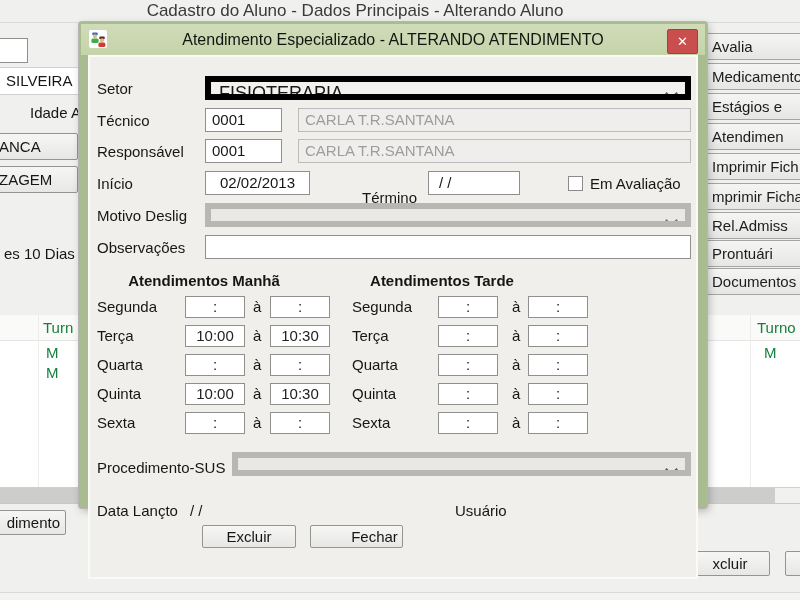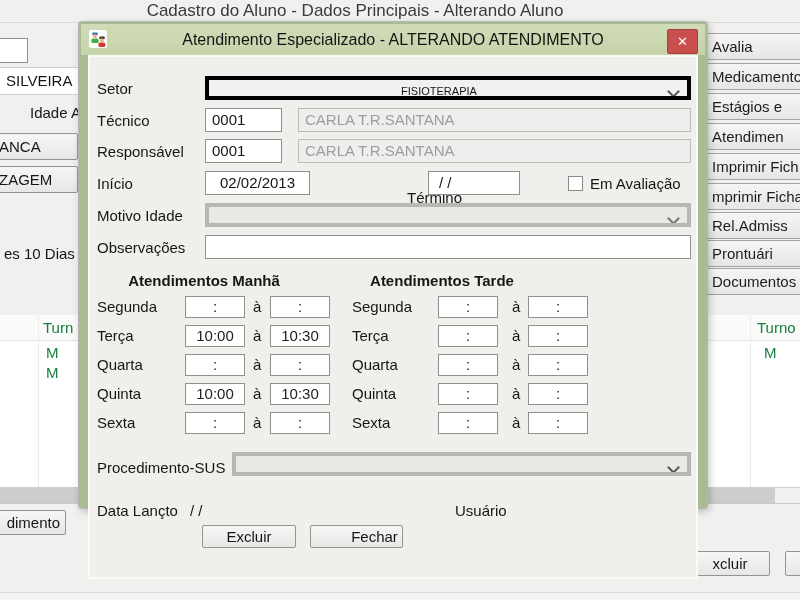--- a/index.html
+++ b/index.html
@@ -10,21 +10,21 @@
   }
   html,body{margin:0;padding:0;}
   body{width:800px;height:600px;overflow:hidden;position:relative;background:var(--window-bg);
        font-family:"Liberation Sans","DejaVu Sans",sans-serif;color:var(--text);}
   .abs{position:absolute;}
   .lbl{position:absolute;font-size:15px;white-space:nowrap;color:var(--text);}
   .inp{position:absolute;background:#fff;border:1px solid var(--input-border);font-size:15px;
        line-height:22px;height:24px;box-sizing:border-box;padding:0 6px;white-space:nowrap;overflow:hidden;}
   .ro{background:var(--ro-bg);border-color:var(--ro-border);color:var(--ro-text);}
   .cmb{position:absolute;height:24px;box-sizing:border-box;background:var(--cmb-bg);
-       border:4px solid #000000;font-size:11px;line-height:22px;padding:0 26px 0 8px;white-space:nowrap;overflow:hidden;text-align:center;}
+       border:6px solid #000000;font-size:18px;line-height:22px;padding:0 26px 0 8px;white-space:nowrap;overflow:hidden;}
   .cmb.dis{background:var(--cmb-dis);border-color:#b8b7b4;}
   .chev{position:absolute;right:9px;top:7px;width:7px;height:7px;border-right:2px solid #555;
         border-bottom:2px solid #555;transform:rotate(45deg);}
   .tinp{position:absolute;top:0;width:60px;height:22px;box-sizing:border-box;background:#fff;
         border:1px solid var(--input-border);text-align:center;font-size:15px;line-height:20px;color:#222;}
   .btn{position:absolute;background:linear-gradient(#f6f6f4,#e7e7e5);border:1px solid var(--btn-border);
        box-sizing:border-box;text-align:center;font-size:15px;line-height:21px;border-radius:2px;}
   .rbtn{position:absolute;left:698px;width:175px;height:27px;box-sizing:border-box;
         background:linear-gradient(#f5f5f3,#e6e6e4);border:1px solid #a5a5a3;border-radius:3px;
         font-size:15px;line-height:25px;padding-left:13px;white-space:nowrap;color:#1c1c1c;}
@@ -112,26 +112,26 @@
     <span class="lbl" style="left:7px;top:55px;">Técnico</span>
     <div class="inp" style="left:115px;top:51px;width:77px;">0001</div>
     <div class="inp ro" style="left:208px;top:51px;width:393px;">CARLA T.R.SANTANA</div>
 
     <span class="lbl" style="left:7px;top:86px;">Responsável</span>
     <div class="inp" style="left:115px;top:82px;width:77px;">0001</div>
     <div class="inp ro" style="left:208px;top:82px;width:393px;">CARLA T.R.SANTANA</div>
 
     <span class="lbl" style="left:7px;top:118px;">Início</span>
     <div class="inp" style="left:115px;top:114px;width:105px;text-align:center;">02/02/2013</div>
-    <span class="lbl" style="left:272px;top:132px;margin-left:45px;">Término</span>
+    <span class="lbl" style="left:272px;top:132px;">Término</span>
     <div class="inp" style="left:338px;top:114px;width:92px;padding-left:10px;">/ /</div>
     <div class="abs" style="left:478px;top:119px;width:15px;height:15px;background:#fff;border:1px solid #8a8a88;box-sizing:border-box;"></div>
     <span class="lbl" style="left:500px;top:118px;">Em Avaliação</span>
 
-    <span class="lbl" style="left:7px;top:150px;">Motivo Idade</span>
+    <span class="lbl" style="left:7px;top:150px;">Motivo Deslig</span>
     <div class="cmb dis" style="left:115px;top:146px;width:486px;">
       <span></span>
       <span class="chev" style="border-color:#777;"></span>
     </div>
 
     <span class="lbl" style="left:7px;top:182px;">Observações</span>
     <div class="inp" style="left:115px;top:178px;width:486px;"></div>
 
     <span class="hdr" style="left:14px;top:215px;">Atendimentos Manhã</span>
     <span class="hdr" style="left:252px;top:215px;text-align:center;">Atendimentos Tarde</span>

